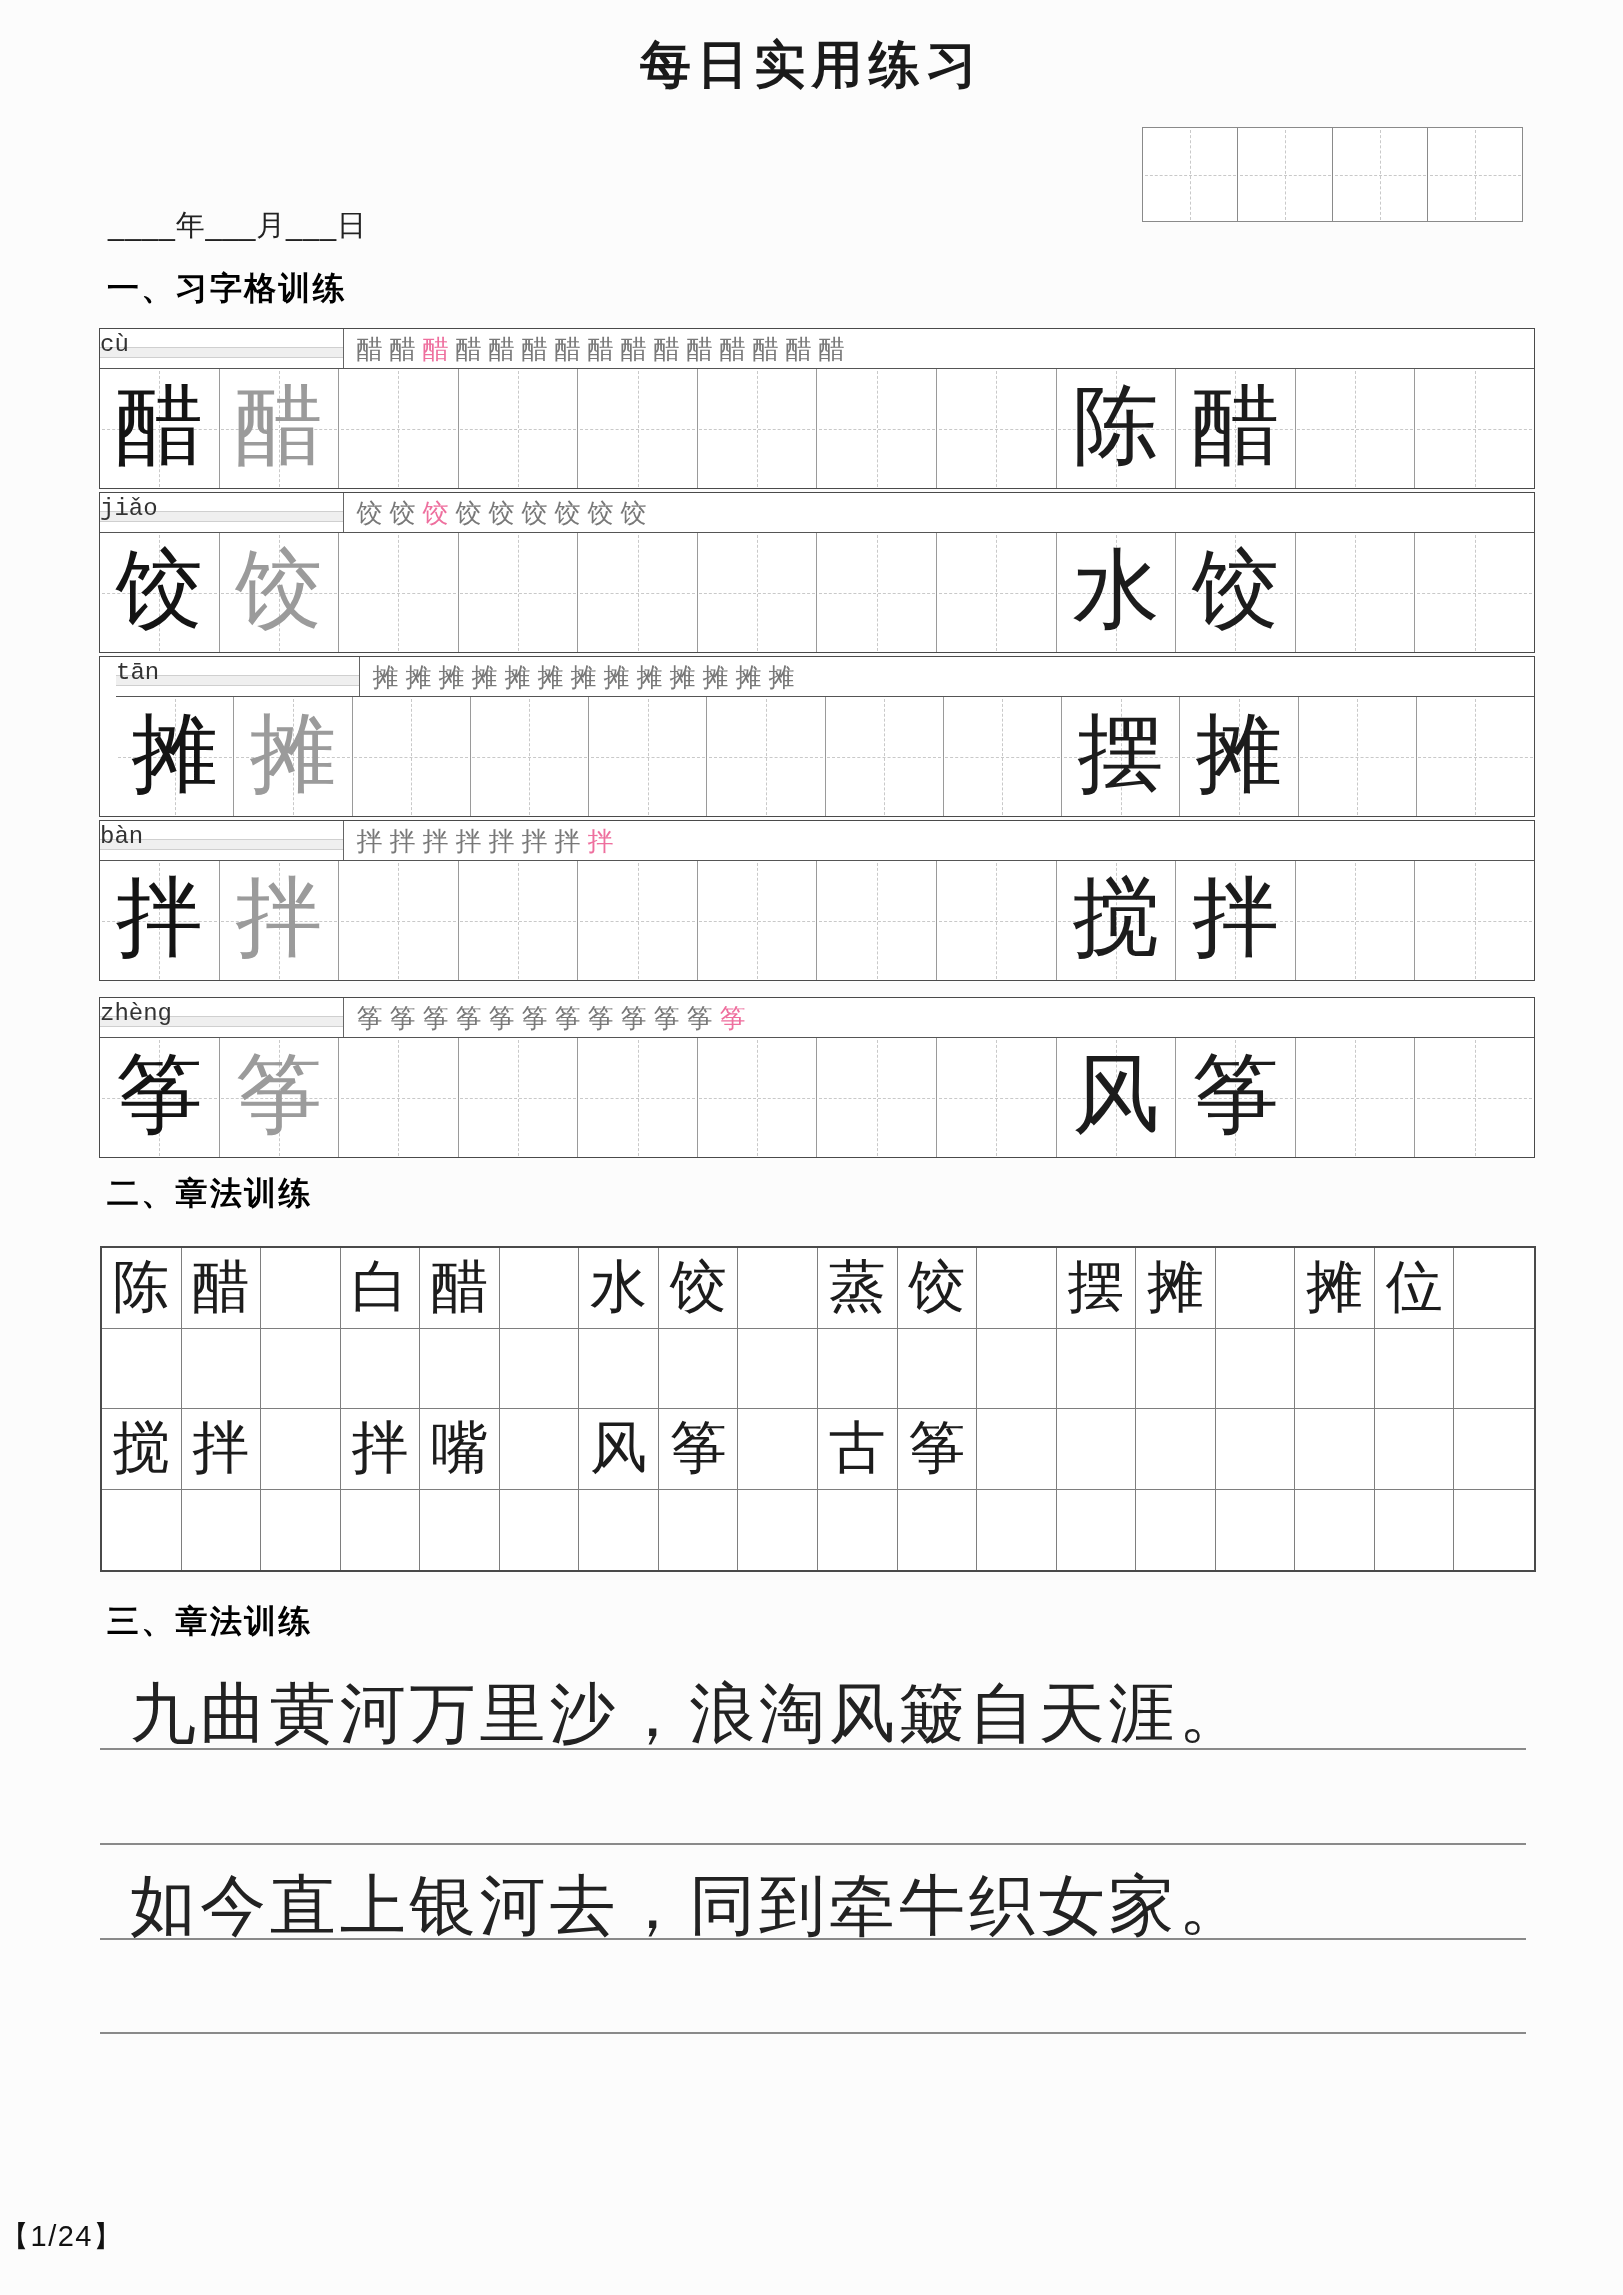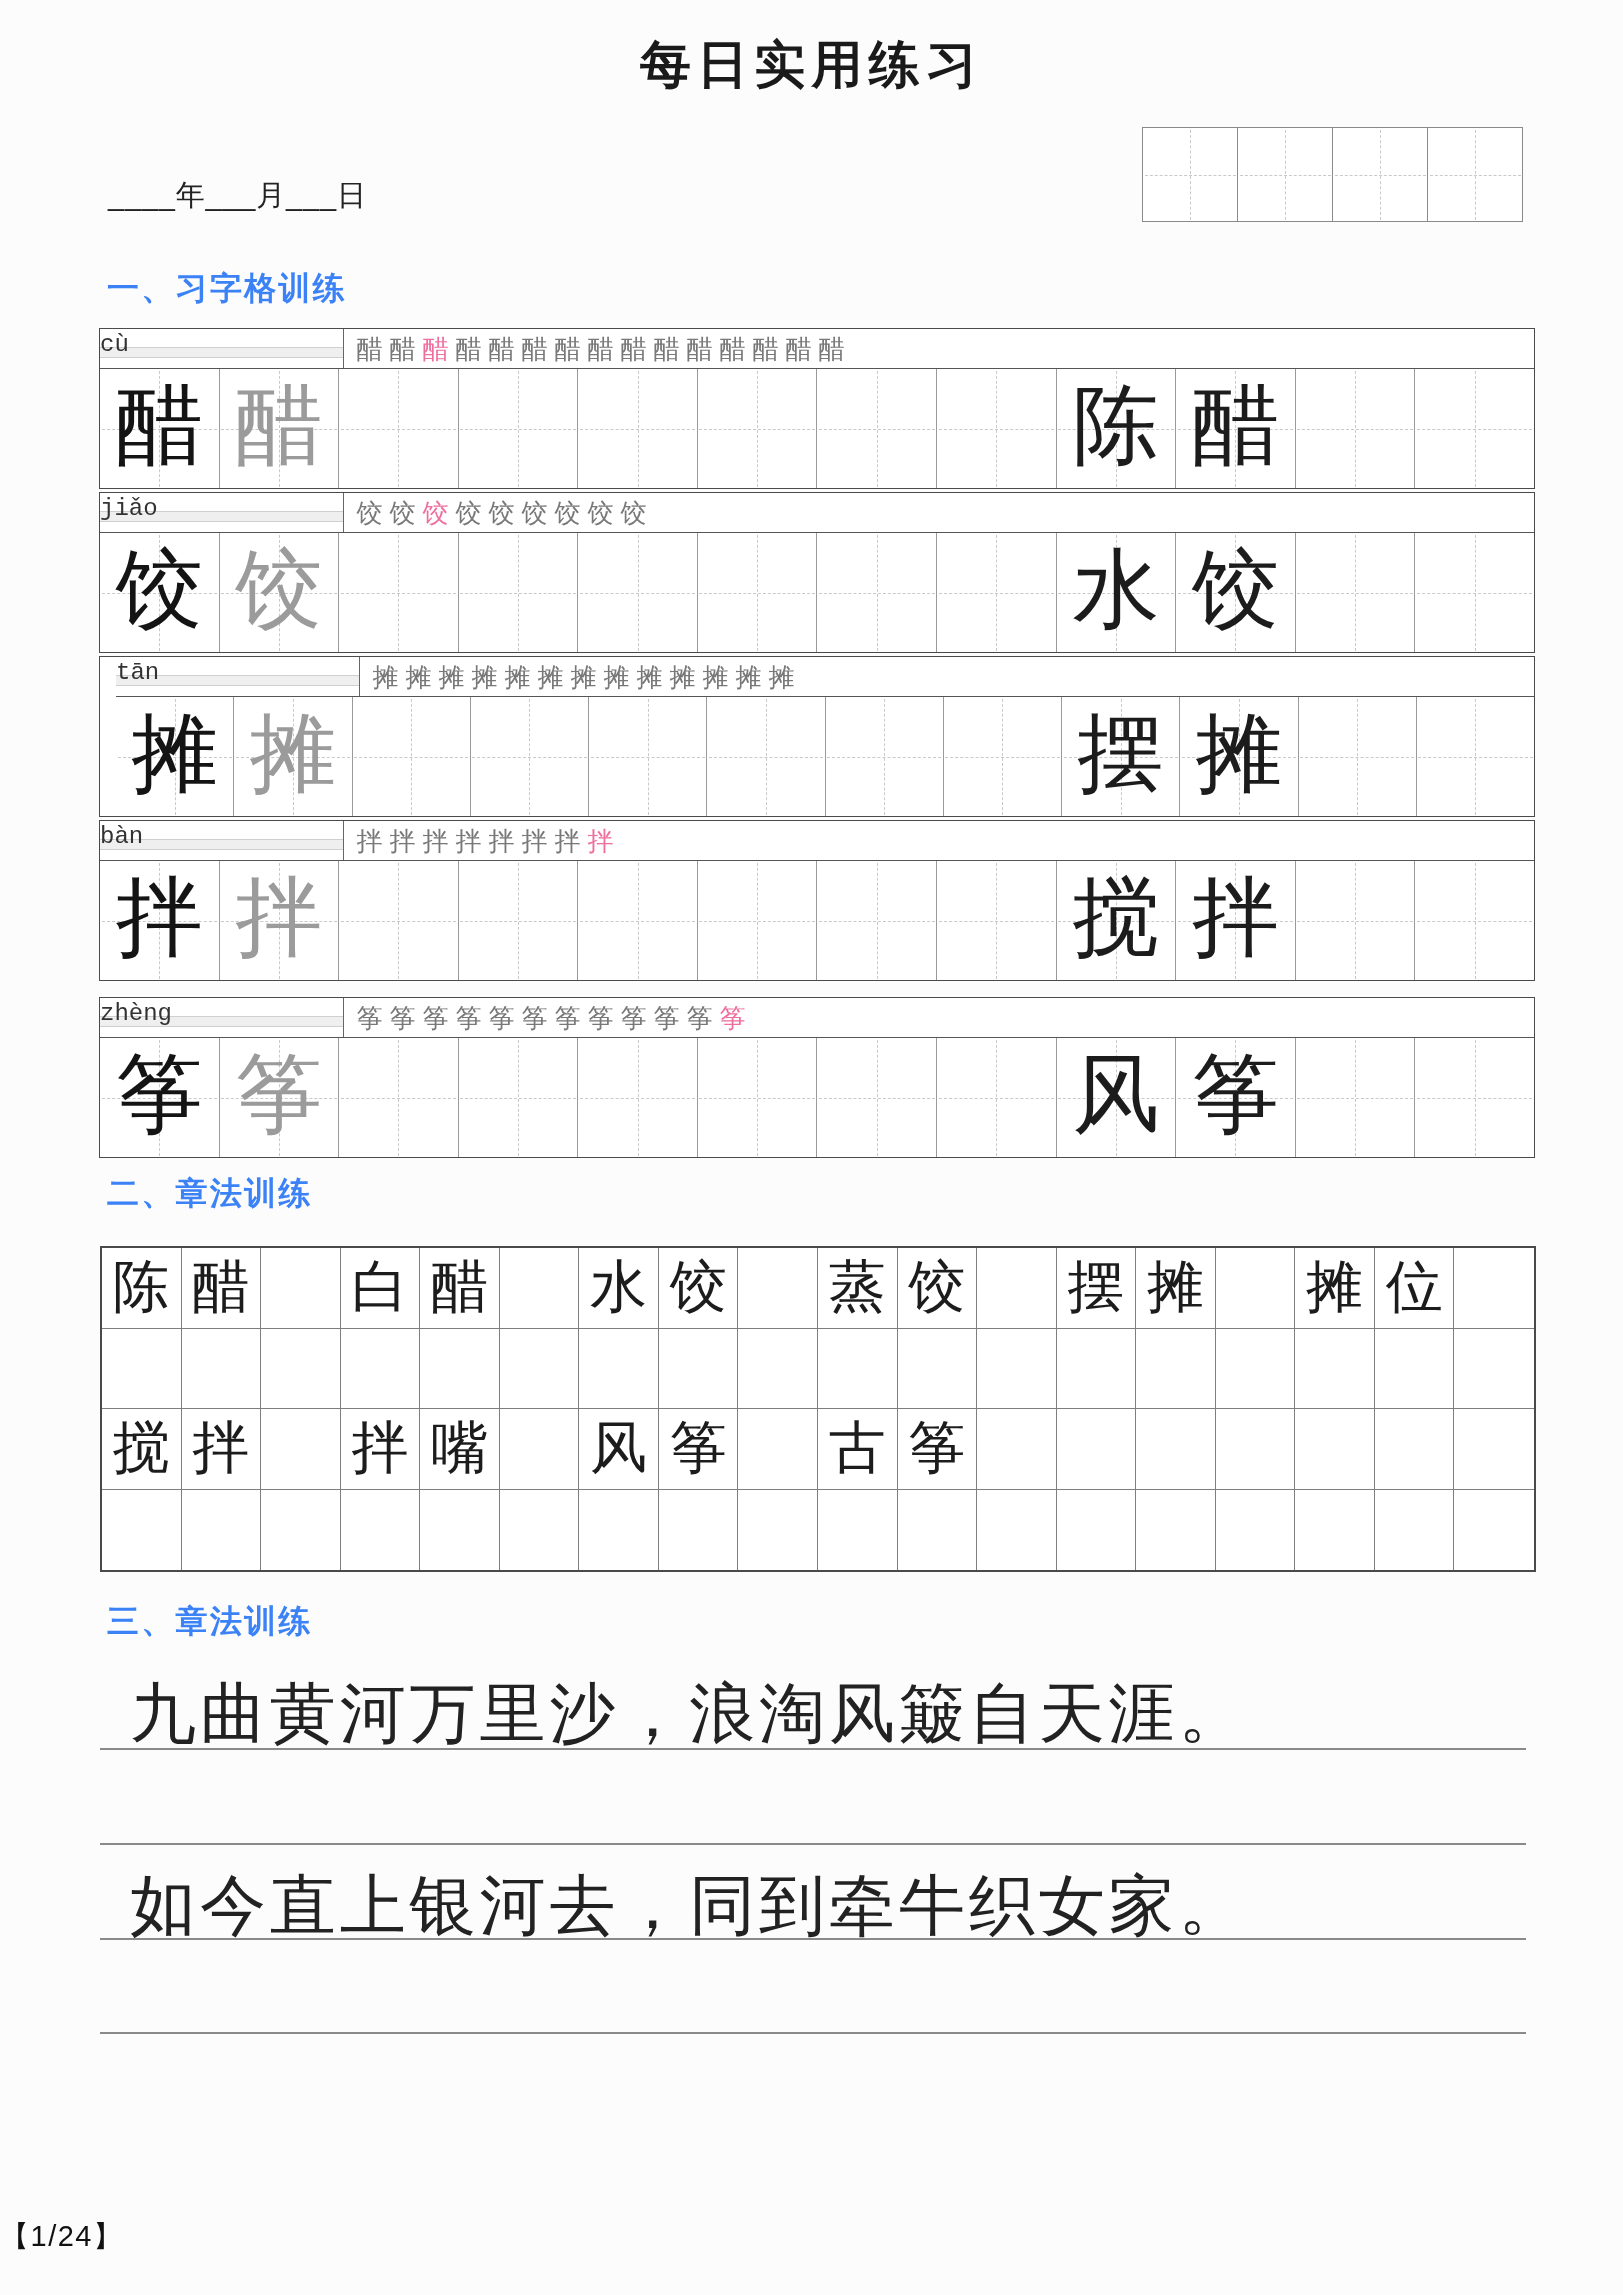--- a/index.html
+++ b/index.html
@@ -3,31 +3,31 @@
 <meta charset="utf-8">
 <style>
   html,body{margin:0;padding:0;background:#e8e8e8;}
   .page{position:relative;width:1623px;height:2295px;background:#fcfcfc;overflow:hidden;
         font-family:"Liberation Sans",sans-serif;color:#1a1a1a;}
   .abs{position:absolute;}
 
   
   .title{top:31px;left:0;width:100%;text-align:center;font-size:51px;font-weight:700;
          letter-spacing:6.2px;font-family:Liberation Mono, monospace;}
-  .date-line{top:176px;left:108px;font-size:29px;letter-spacing:0.8px;color:#222;}
+  .date-line{top:206px;left:108px;font-size:29px;letter-spacing:0.8px;color:#222;}
   .class-line{top:190px;left:671px;font-size:29px;letter-spacing:0.8px;color:#222;}
   .name-grid{top:127px;left:1142px;display:flex;border:1.5px solid #8a8a8a;background:#fff;}
   .name-cell{width:94px;height:93px;position:relative;border-right:0.8px solid #8a8a8a;}
   .name-cell:last-child{border-right:none;}
 
   
   .vmid{position:absolute;left:50%;top:1.5px;bottom:1.5px;border-left:1.5px dashed #c9c9c9;}
   .hmid{position:absolute;top:50%;left:1.5px;right:1.5px;border-top:1.5px dashed #c9c9c9;}
 
-  .sec-title{font-size:32px;font-weight:700;letter-spacing:2.3px;color:#3b82f6;}
+  .sec-title{font-size:32px;font-weight:700;letter-spacing:2.3px;color:#000000;}
   .sec1{top:267px;left:107px;}
   .sec2{top:1172px;left:107px;}
   .sec3{top:1600px;left:107px;}
 
   
   .pblock{left:99px;width:1436px;border:1.5px solid #4a4a4a;background:#fff;box-sizing:border-box;}
   .strip{height:39px;display:flex;border-bottom:1.5px solid #555;}
   .pinyin-cell{width:243px;position:relative;border-right:1.5px solid #666;flex:none;}
   .pinyin-band{position:absolute;left:0;right:0;top:46%;height:24%;background:#efefef;
                border-top:0.8px solid #cfcfcf;border-bottom:0.8px solid #cfcfcf;}

